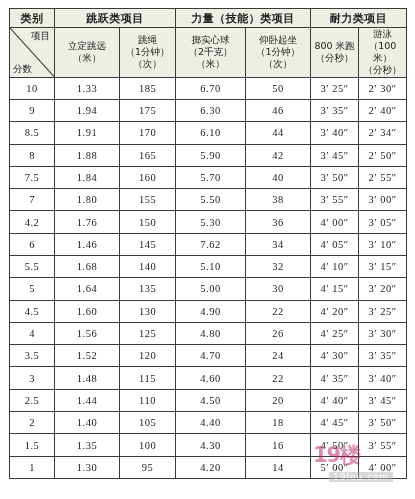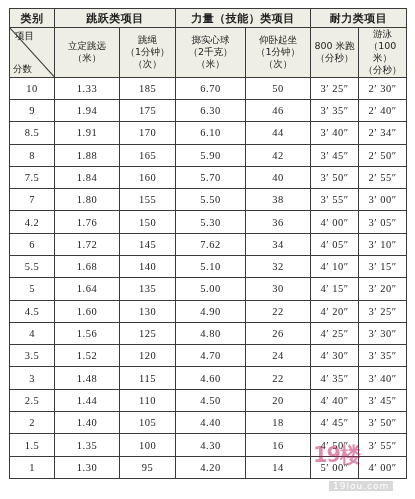--- a/index.html
+++ b/index.html
@@ -67,21 +67,21 @@
     background: #eeeee4;
     padding: 0;
   }
   th.corner .diag {
     position: absolute;
     left: 0; top: 0;
     width: 100%; height: 100%;
   }
   th.corner .lbl-item {
     position: absolute;
-    right: 20px;
+    right: 4px;
     top: 2px;
     font-size: 9.5px;
     font-family: "DejaVu Sans", "Liberation Sans", sans-serif;
   }
   th.corner .lbl-score {
     position: absolute;
     left: 3px;
     bottom: 1px;
     font-size: 9.5px;
     font-family: "DejaVu Sans", "Liberation Sans", sans-serif;
@@ -115,21 +115,21 @@
     color: #be185d;
     font-size: 21px;
     font-weight: bold;
     font-family: "DejaVu Sans", "Liberation Sans", sans-serif;
     letter-spacing: -1px;
     white-space: nowrap;
   }
   .watermark .wm-sub {
     position: absolute;
     left: 16px;
-    top: 40px;
+    top: 31px;
     background: #b4b4b4;
     color: #ffffff;
     font-size: 9px;
     font-family: "DejaVu Sans", "Liberation Sans", sans-serif;
     padding: 0 4px;
     letter-spacing: 1px;
   }
 </style>
 </head>
 <body>
@@ -250,21 +250,21 @@
           <td>4.2</td>
           <td>1.76</td>
           <td>150</td>
           <td>5.30</td>
           <td>36</td>
           <td class="time-cell">4′ 00″</td>
           <td class="time-cell">3′ 05″</td>
         </tr>
         <tr class="data-row">
           <td>6</td>
-          <td>1.72</td>
+          <td>1.46</td>
           <td>145</td>
           <td>7.62</td>
           <td>34</td>
           <td class="time-cell">4′ 05″</td>
           <td class="time-cell">3′ 10″</td>
         </tr>
         <tr class="data-row">
           <td>5.5</td>
           <td>1.68</td>
           <td>140</td>

